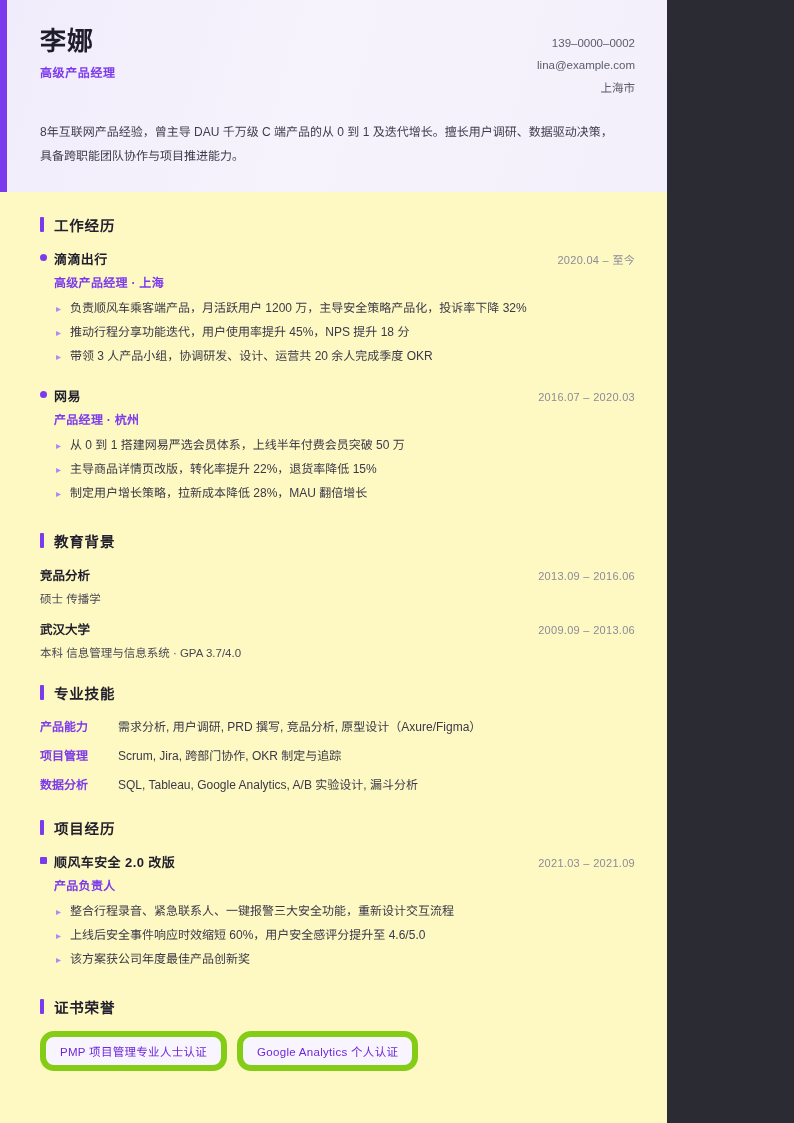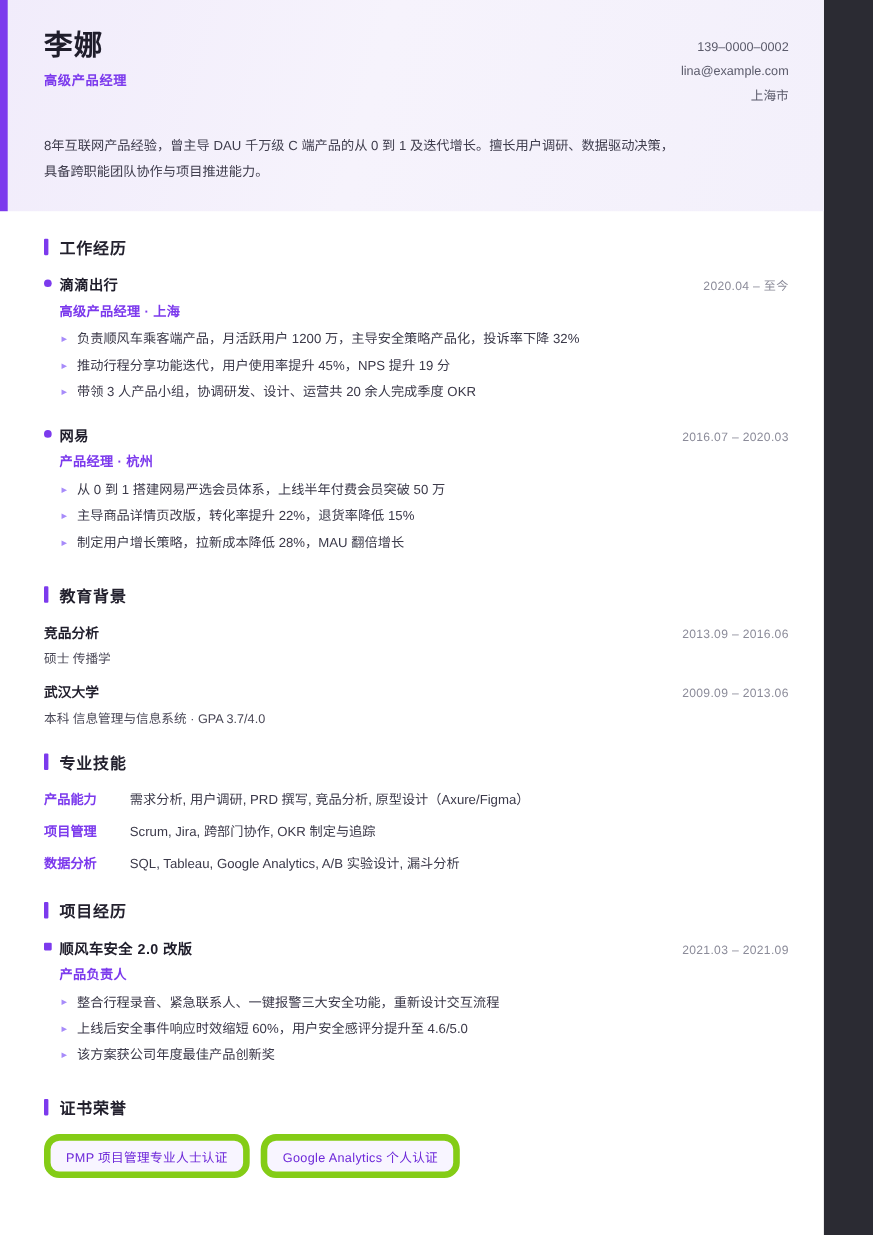--- a/index.html
+++ b/index.html
@@ -4,23 +4,23 @@
 <style>
   html, body {
     margin: 0;
     padding: 0;
     background: #2b2b33;
   }
   body {
     font-family: "Liberation Sans", "DejaVu Sans", sans-serif;
   }
   .page {
-    width: 749px;
+    width: 667px;
     height: 1123px;
-    background: #ffffff;
+    background: #fef9c3;
     position: relative;
     overflow: hidden;
     box-sizing: border-box;
   }
 
   
   .header {
     position: relative;
     background: linear-gradient(105deg, #f1ecfb 0%, #f6f3fc 45%, #f3f0fb 100%);
     padding: 26px 32px 24px 40px;
@@ -246,21 +246,21 @@
 
       <div class="entry">
         <span class="dot"></span>
         <div class="entry-head">
           <span class="entry-org">滴滴出行</span>
           <span class="entry-date">2020.04 – 至今</span>
         </div>
         <div class="entry-sub">高级产品经理 · 上海</div>
         <ul class="bullets">
           <li>负责顺风车乘客端产品，月活跃用户 1200 万，主导安全策略产品化，投诉率下降 32%</li>
-          <li>推动行程分享功能迭代，用户使用率提升 45%，NPS 提升 19 分</li>
+          <li>推动行程分享功能迭代，用户使用率提升 45%，NPS 提升 18 分</li>
           <li>带领 3 人产品小组，协调研发、设计、运营共 20 余人完成季度 OKR</li>
         </ul>
       </div>
 
       <div class="entry">
         <span class="dot"></span>
         <div class="entry-head">
           <span class="entry-org">网易</span>
           <span class="entry-date">2016.07 – 2020.03</span>
         </div>

